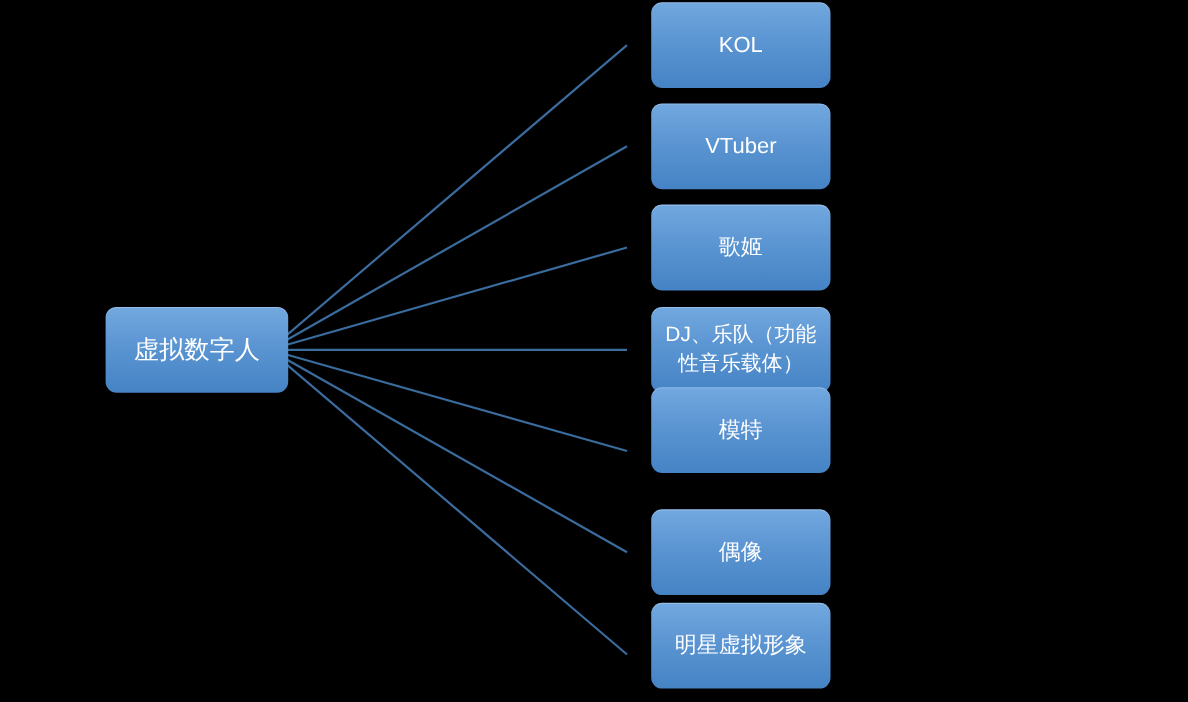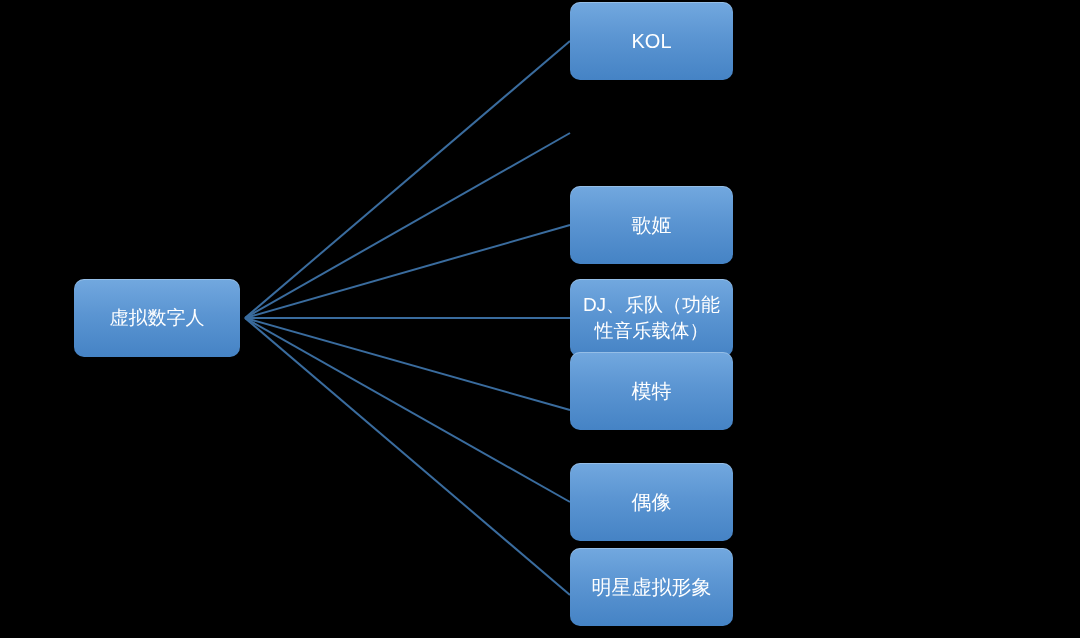--- a/index.html
+++ b/index.html
@@ -28,27 +28,28 @@
     border-radius: 10px;
     background: linear-gradient(180deg, #72A8DF 0%, #5B95D2 45%, #4583C5 100%);
     color: #FFFFFF;
     display: flex;
     align-items: center;
     justify-content: center;
     text-align: center;
     font-size: 20px;
     line-height: 1.35;
     box-shadow: inset 0 1px 0 rgba(255,255,255,0.25);
+    margin-left: 22px;
   }
   .root-node {
     left: 74px;
     top: 279px;
     width: 166px;
     height: 78px;
-    font-size: 19px;
+    font-size: 23px;
   }
   .child-node {
     left: 570px;
     width: 163px;
     height: 78px;
   }
   .c0 { top: 2px; }
   .c1 { top: 94px; }
   .c2 { top: 186px; }
   .c3 { top: 279px; font-size: 19px; padding: 0 8px; }
@@ -72,20 +73,23 @@
   </svg>
 
   <div class="node root-node">
     <span>虚拟数字人</span>
   </div>
 
   <div class="node child-node c0">
     <span>KOL</span>
   </div>
 
+  <div class="node child-node c1">
+    <span>VTuber</span>
+  </div>
 
   <div class="node child-node c3">
     <span>DJ、乐队（功能性音乐载体）</span>
   </div>
 
   <div class="node child-node c2">
     <span>歌姬</span>
   </div>
 
   <div class="node child-node c4">

